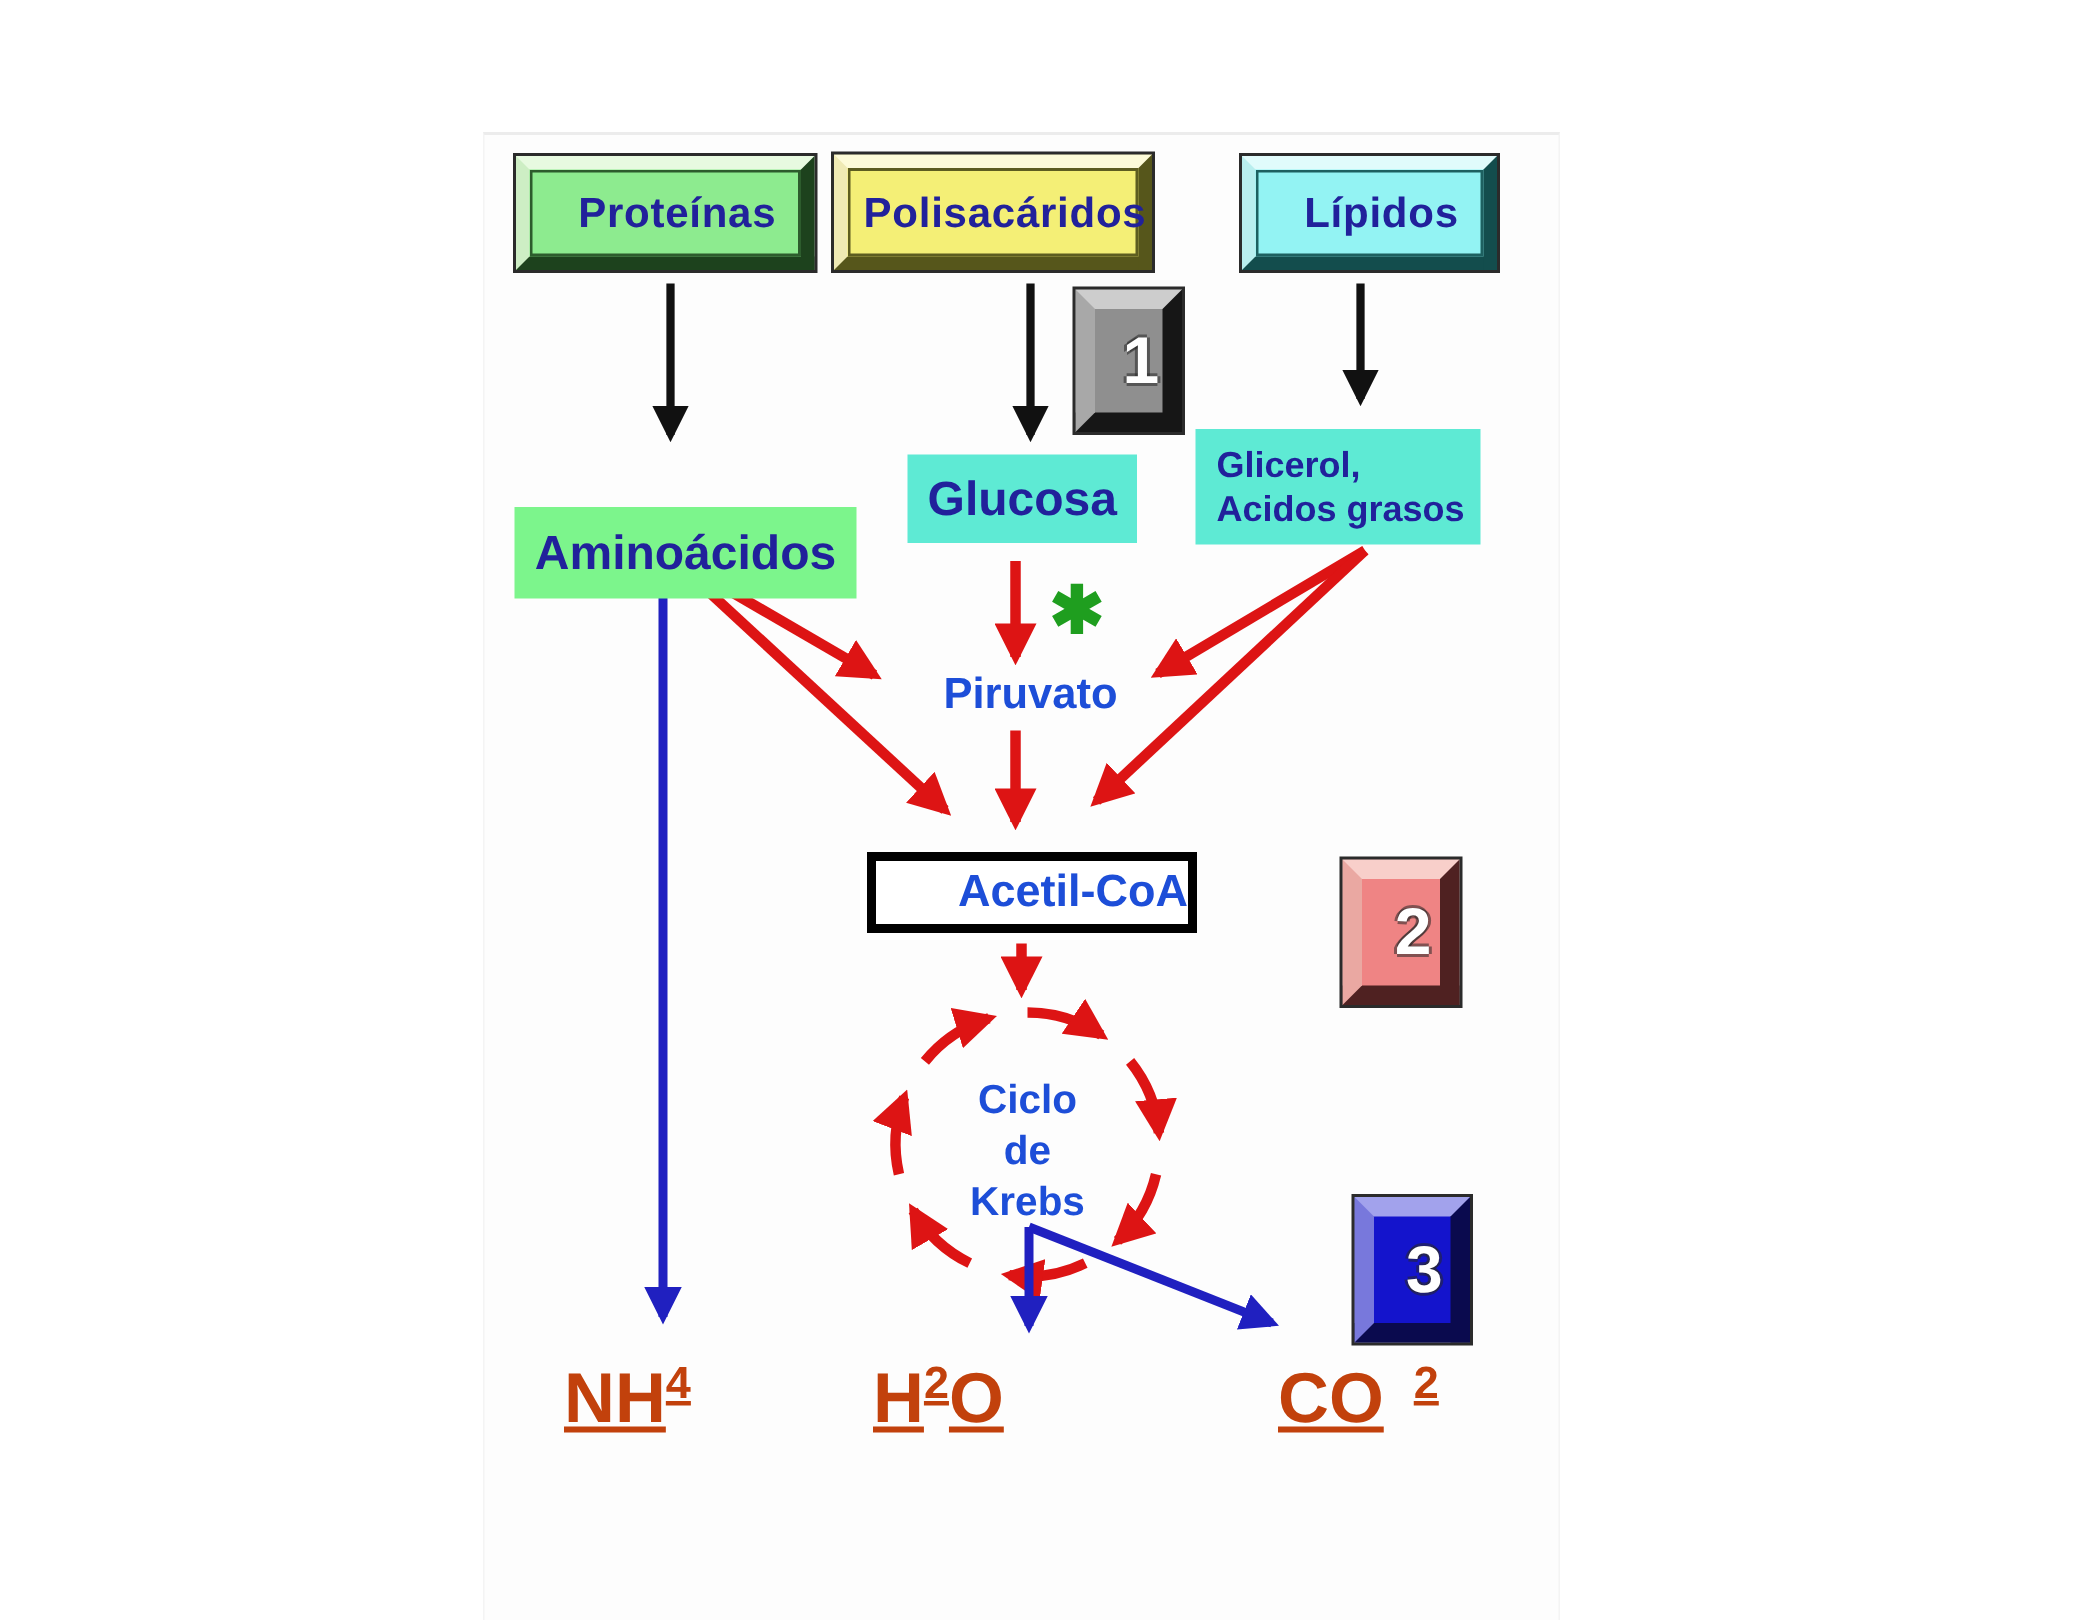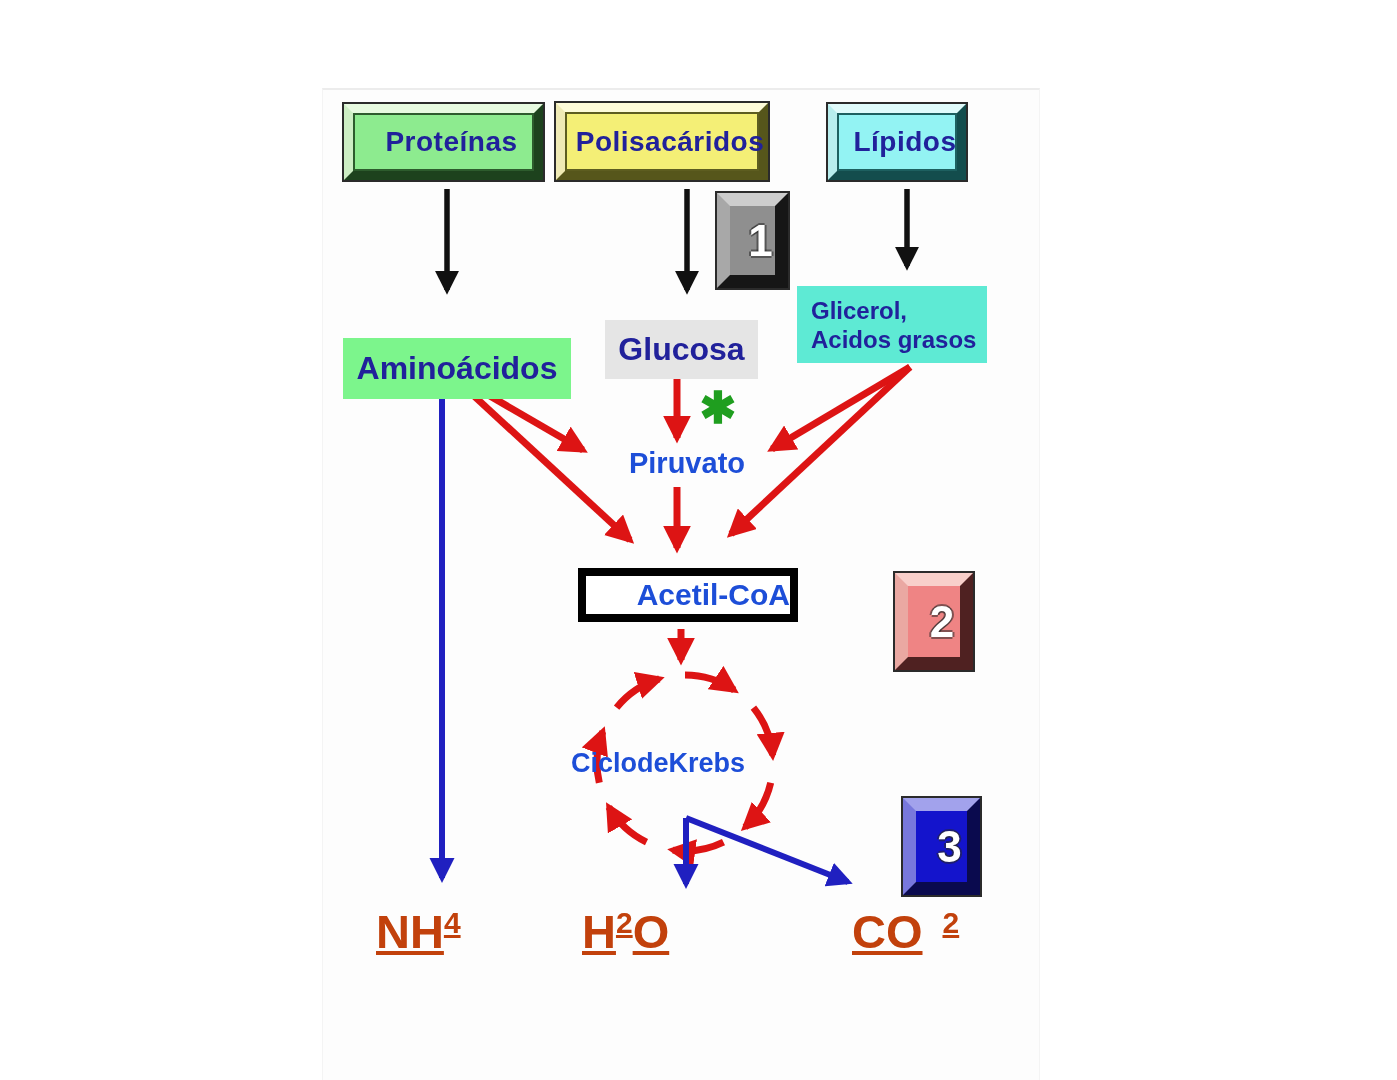--- a/index.html
+++ b/index.html
@@ -23,33 +23,33 @@
     background:#f4ef76;box-shadow:inset 0 0 0 2px #5d5d20;}
   .bevel-cyan{border-width:9px;border-color:#e0fbfb #134d4d #134d4d #b8eeee;
     background:#93f3f3;box-shadow:inset 0 0 0 2px #1d6060;}
   .bevel-gray{border-width:13px;border-color:#cdcdcd #161616 #161616 #a8a8a8;
     background:#8f8f8f;}
   .bevel-pink{border-width:13px;border-color:#f8cfca #4f2121 #4f2121 #eaa8a2;
     background:#ef8484;}
   .bevel-blue{border-width:13px;border-color:#a2a2ec #0a0a4e #0a0a4e #7878dc;
     background:#1414cc;}
   .flat-green{background:#7cf58c;margin-top:36px;}
-  .flat-yellow{background:#e5e5e5;margin-top:17px;}
+  .flat-yellow{background:#5eead4;}
   .flat-cyan{background:#5eead4;}
   .toplabel{font-size:28px;letter-spacing:0.5px;}
   .row2label{font-size:32px;}
   .glicerol-lines{font-size:24px;line-height:29px;text-align:left;width:100%;padding-left:14px;}
   .stepnum{color:#ffffff;font-size:44px;line-height:1;
     text-shadow:-2px 0 0 rgba(40,40,40,.55),2px 0 0 rgba(40,40,40,.55),
                 0 -2px 0 rgba(40,40,40,.55),0 2px 0 rgba(40,40,40,.55);}
   .redtext{color:#1d4ed8;justify-content:flex-end;}
   .piruvato{font-size:29px;}
   .asterisk{color:#1f9e1f;font-size:44px;line-height:1;}
-  .acetil{border:8px solid #000000;background:#ffffff;font-size:30px;}
-  .krebs{font-size:27px;line-height:34px;flex-direction:row;}
+  .acetil{border:6px solid #000000;background:#ffffff;font-size:30px;}
+  .krebs{font-size:27px;line-height:34px;flex-direction:column;}
   .formula{color:#c2410c;font-size:47px;line-height:1;align-items:flex-start;text-decoration:underline;}
   .formula sub{font-size:30px;vertical-align:-14px;line-height:1;}
 </style>
 </head>
 <body>
 
 <div id="stage">
   <div class="slide"></div>
 
   <svg id="arrows" viewBox="0 0 1397 1080" xmlns="http://www.w3.org/2000/svg">
@@ -91,21 +91,21 @@
     <line x1="686" y1="818" x2="686" y2="884" stroke="#2020c0" stroke-width="6" marker-end="url(#mk-blue)"></line>
     <line x1="686" y1="818" x2="848" y2="882" stroke="#2020c0" stroke-width="6" marker-end="url(#mk-blue)"></line>
   </svg>
 
   <div class="node bevel bevel-green toplabel" style="left:344px;top:104px;width:199px;height:76px;">
     <span>Proteínas</span>
   </div>
   <div class="node bevel bevel-yellow toplabel" style="left:556px;top:103px;width:212px;height:77px;">
     <span>Polisacáridos</span>
   </div>
-  <div class="node bevel bevel-cyan toplabel" style="left:828px;top:104px;width:138px;height:76px;">
+  <div class="node bevel bevel-cyan toplabel" style="left:828px;top:104px;width:170px;height:76px;">
     <span>Lípidos</span>
   </div>
 
   <div class="node bevel bevel-gray" style="left:717px;top:193px;width:71px;height:95px;">
     <span class="stepnum">1</span>
   </div>
   <div class="node bevel bevel-pink" style="left:895px;top:573px;width:78px;height:97px;">
     <span class="stepnum">2</span>
   </div>
   <div class="node bevel bevel-blue" style="left:903px;top:798px;width:77px;height:97px;">

